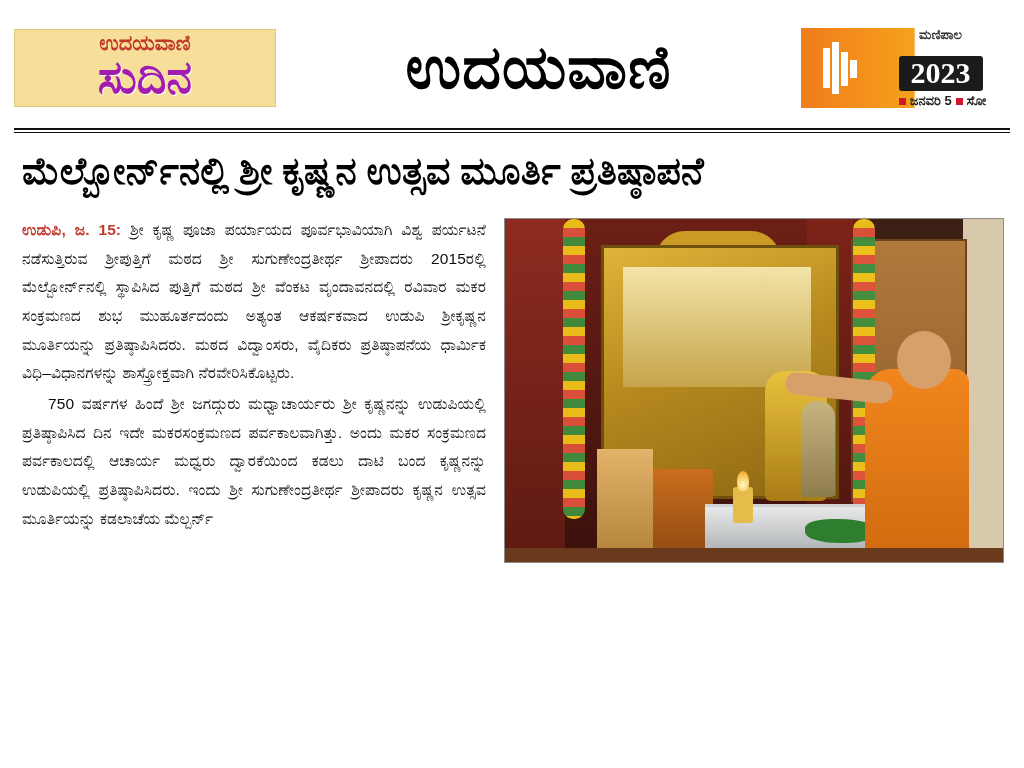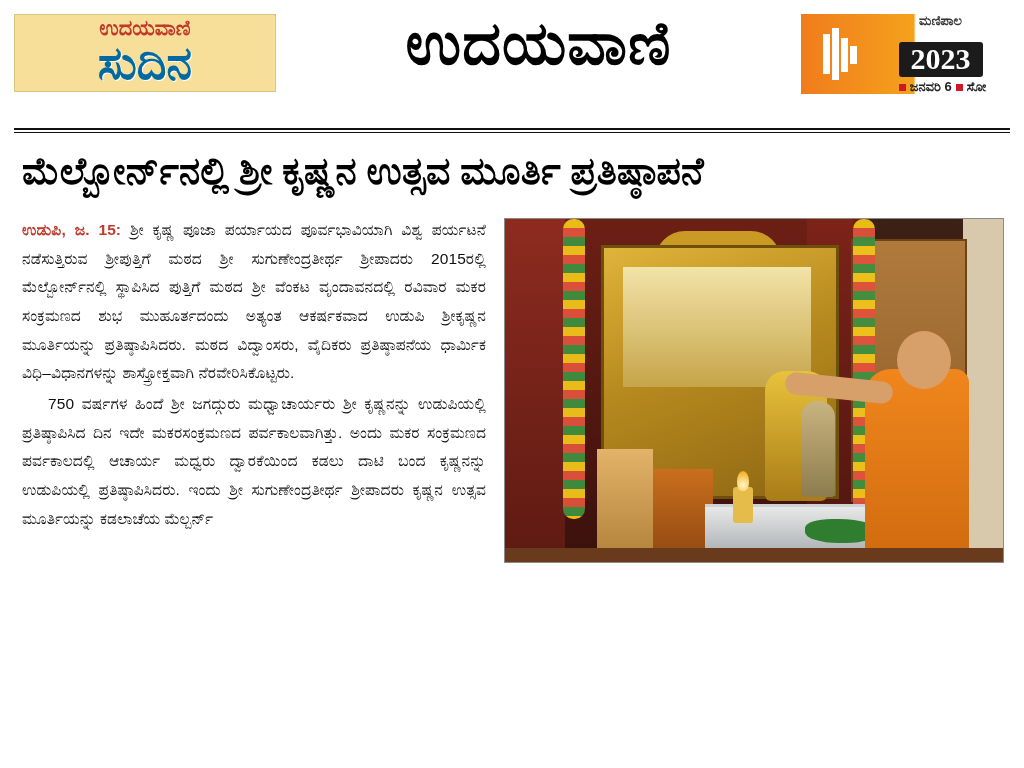--- a/index.html
+++ b/index.html
@@ -22,21 +22,21 @@
     background: #ffffff;
     box-sizing: border-box;
     padding: 0;
   }
 
   
   .masthead {
     position: relative;
     height: 108px;
     display: flex;
-    align-items: flex-start;
+    align-items: center;
     margin: 14px 18px 0 14px;
   }
   .masthead-left {
     width: 262px;
     background: #f7df9a;
     border: 1px solid #d9c77e;
     display: flex;
     flex-direction: column;
     align-items: center;
     justify-content: center;
@@ -46,24 +46,24 @@
   .masthead-left .brand-small {
     font-family: "Liberation Sans", sans-serif;
     font-size: 21px;
     font-weight: bold;
     color: #c0392b;
     letter-spacing: 0px;
     line-height: 1;
     margin-bottom: 2px;
   }
   .masthead-left .brand-big {
-    font-family: Liberation Sans, sans-serif;
+    font-family: Liberation Serif, serif;
     font-size: 46px;
     font-weight: bold;
-    color: #0369a1;
+    color: #a21caf;
     line-height: 1.02;
     text-shadow: 1px 1px 0 #ffffff;
   }
   .masthead-center {
     flex: 1;
     display: flex;
     align-items: center;
     justify-content: center;
   }
   .masthead-center .title {
@@ -242,21 +242,21 @@
           <span style="left:0;top:6px;width:7px;height:40px;"></span>
           <span style="left:9px;top:0;width:7px;height:52px;"></span>
           <span style="left:18px;top:10px;width:7px;height:34px;"></span>
           <span style="left:27px;top:18px;width:7px;height:18px;"></span>
         </div>
       </div>
       <div class="date-block">
         <div class="place">ಮಣಿಪಾಲ</div>
         <div class="year">2023</div>
         <div class="date-line">
-          <span class="sq"></span><span>ಜನವರಿ 6</span><span class="sq"></span><span>ಸೋ</span>
+          <span class="sq"></span><span>ಜನವರಿ 5</span><span class="sq"></span><span>ಸೋ</span>
         </div>
       </div>
     </div>
   </div>
 
   <hr class="rule">
   <hr class="rule thin">
 
   <div class="headline">ಮೆಲ್ಬೋರ್ನ್‌ನಲ್ಲಿ ಶ್ರೀ ಕೃಷ್ಣನ ಉತ್ಸವ ಮೂರ್ತಿ ಪ್ರತಿಷ್ಠಾಪನೆ</div>
 

